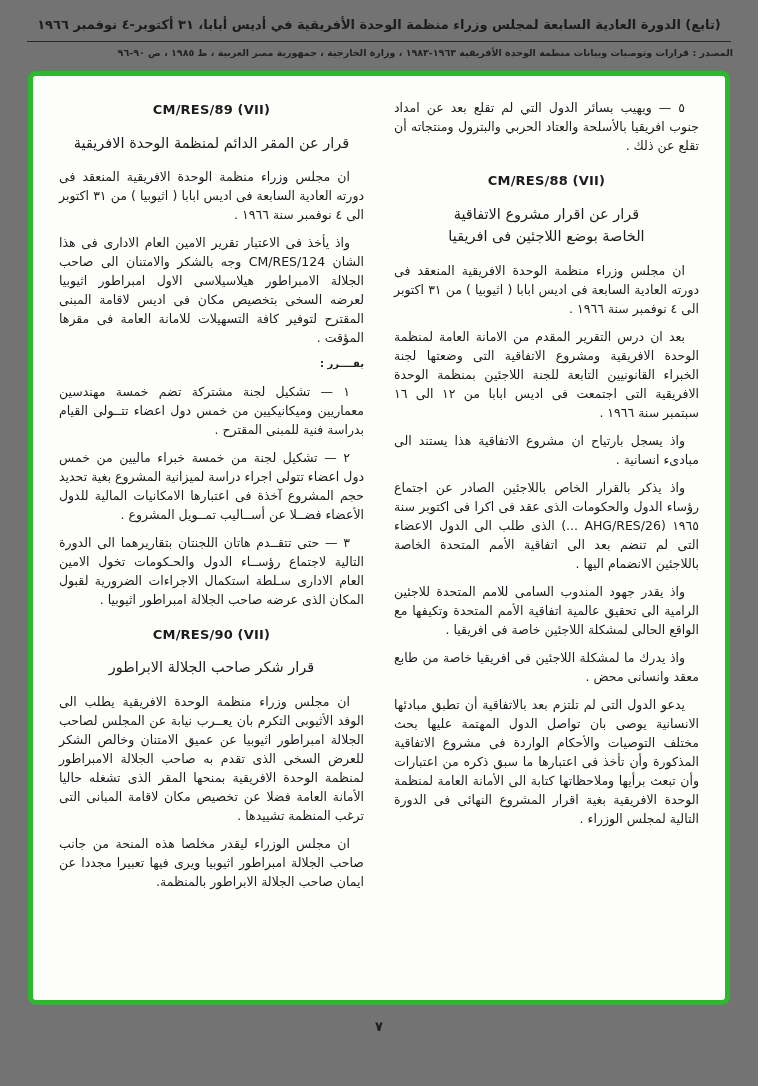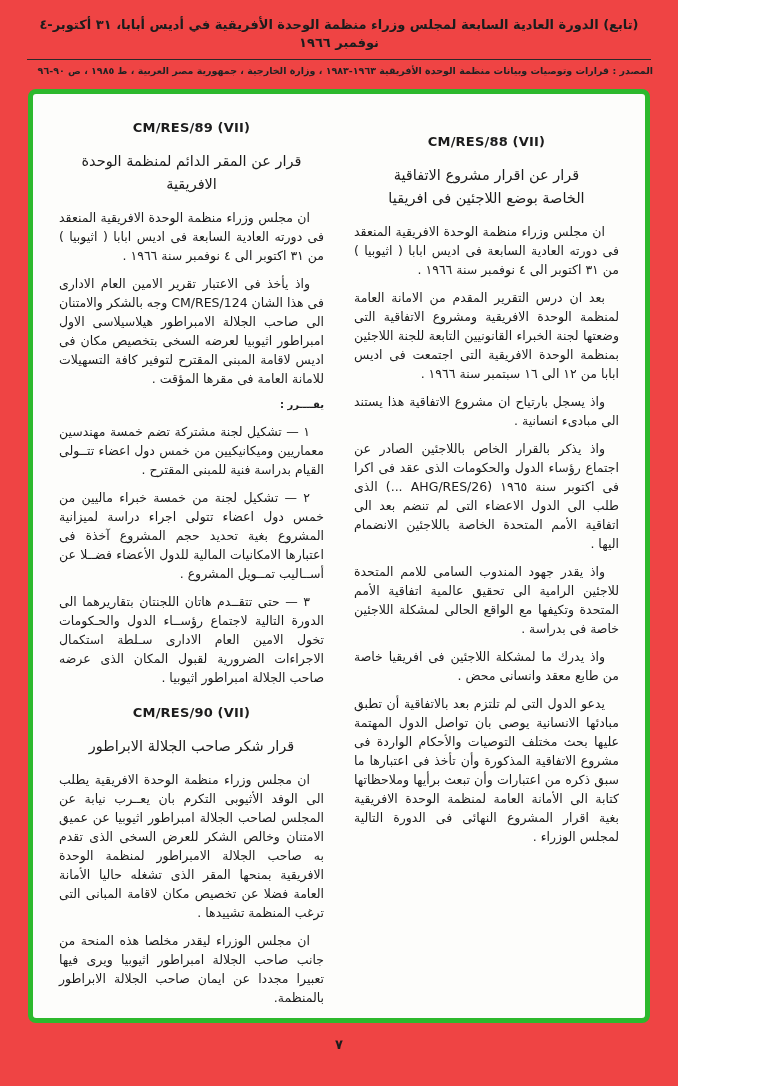--- a/index.html
+++ b/index.html
@@ -9,23 +9,23 @@
   }
   body {
     width: 770px;
     height: 1086px;
     font-family: "DejaVu Sans", sans-serif;
     color: #1c1c1c;
     overflow: hidden;
   }
   .page {
     position: relative;
-    width: 678px;
+    width: 758px;
     height: 1086px;
-    background: #ef4444;
+    background: #737373;
     box-sizing: border-box;
   }
   
   .header {
     direction: rtl;
     padding: 16px 25px 0 25px;
   }
   .header-title {
     font-weight: bold;
     font-size: 13px;
@@ -112,32 +112,33 @@
   <div class="header">
     <div class="header-title">(تابع) الدورة العادية السابعة لمجلس وزراء منظمة الوحدة الأفريقية في أديس أبابا، ٣١ أكتوبر-٤ نوفمبر ١٩٦٦</div>
     <div class="header-rule"></div>
     <div class="header-source">المصدر : قرارات وتوصيات وبيانات منظمة الوحدة الأفريقية ١٩٦٣-١٩٨٣ ، وزارة الخارجية ، جمهورية مصر العربية ، ط ١٩٨٥ ، ص ٩٠-٩٦</div>
   </div>
 
   <div class="content-box">
     <div class="columns">
 
       <div class="col">
+        <p class="para">٥ — ويهيب بسائر الدول التي لم تقلع بعد عن امداد جنوب افريقيا بالأسلحة والعتاد الحربي والبترول ومنتجاته أن تقلع عن ذلك .</p>
 
         <div class="res-code">CM/RES/88 (VII)</div>
         <div class="res-title">
           <div>قرار عن اقرار مشروع الاتفاقية</div>
           <div>الخاصة بوضع اللاجئين فى افريقيا</div>
         </div>
 
         <p class="para">ان مجلس وزراء منظمة الوحدة الافريقية المنعقد فى دورته العادية السابعة فى اديس ابابا ( اثيوبيا ) من ٣١ اكتوبر الى ٤ نوفمبر سنة ١٩٦٦ .</p>
         <p class="para">بعد ان درس التقرير المقدم من الامانة العامة لمنظمة الوحدة الافريقية ومشروع الاتفاقية التى وضعتها لجنة الخبراء القانونيين التابعة للجنة اللاجئين بمنظمة الوحدة الافريقية التى اجتمعت فى اديس ابابا من ١٢ الى ١٦ سبتمبر سنة ١٩٦٦ .</p>
         <p class="para">واذ يسجل بارتياح ان مشروع الاتفاقية هذا يستند الى مبادىء انسانية .</p>
         <p class="para">واذ يذكر بالقرار الخاص باللاجئين الصادر عن اجتماع رؤساء الدول والحكومات الذى عقد فى اكرا فى اكتوبر سنة ١٩٦٥ (AHG/RES/26 ...) الذى طلب الى الدول الاعضاء التى لم تنضم بعد الى اتفاقية الأمم المتحدة الخاصة باللاجئين الانضمام اليها .</p>
-        <p class="para">واذ يقدر جهود المندوب السامى للامم المتحدة للاجئين الرامية الى تحقيق عالمية اتفاقية الأمم المتحدة وتكيفها مع الواقع الحالى لمشكلة اللاجئين خاصة فى بدراسة .</p>
+        <p class="para">واذ يقدر جهود المندوب السامى للامم المتحدة للاجئين الرامية الى تحقيق عالمية اتفاقية الأمم المتحدة وتكيفها مع الواقع الحالى لمشكلة اللاجئين خاصة فى افريقيا .</p>
         <p class="para">واذ يدرك ما لمشكلة اللاجئين فى افريقيا خاصة من طابع معقد وانسانى محض .</p>
         <p class="para">يدعو الدول التى لم تلتزم بعد بالاتفاقية أن تطبق مبادئها الانسانية يوصى بان تواصل الدول المهتمة عليها بحث مختلف التوصيات والأحكام الواردة فى مشروع الاتفاقية المذكورة وأن تأخذ فى اعتبارها ما سبق ذكره من اعتبارات وأن تبعث برأيها وملاحظاتها كتابة الى الأمانة العامة لمنظمة الوحدة الافريقية بغية اقرار المشروع النهائى فى الدورة التالية لمجلس الوزراء .</p>
       </div>
 
       <div class="col">
         <div class="res-code first">CM/RES/89 (VII)</div>
         <div class="res-title">قرار عن المقر الدائم لمنظمة الوحدة الافريقية</div>
 
         <p class="para">ان مجلس وزراء منظمة الوحدة الافريقية المنعقد فى دورته العادية السابعة فى اديس ابابا ( اثيوبيا ) من ٣١ اكتوبر الى ٤ نوفمبر سنة ١٩٦٦ .</p>
         <p class="para">واذ يأخذ فى الاعتبار تقرير الامين العام الادارى فى هذا الشان CM/RES/124 وجه بالشكر والامتنان الى صاحب الجلالة الامبراطور هيلاسيلاسى الاول امبراطور اثيوبيا لعرضه السخى بتخصيص مكان فى اديس لاقامة المبنى المقترح لتوفير كافة التسهيلات للامانة العامة فى مقرها المؤقت .</p>

